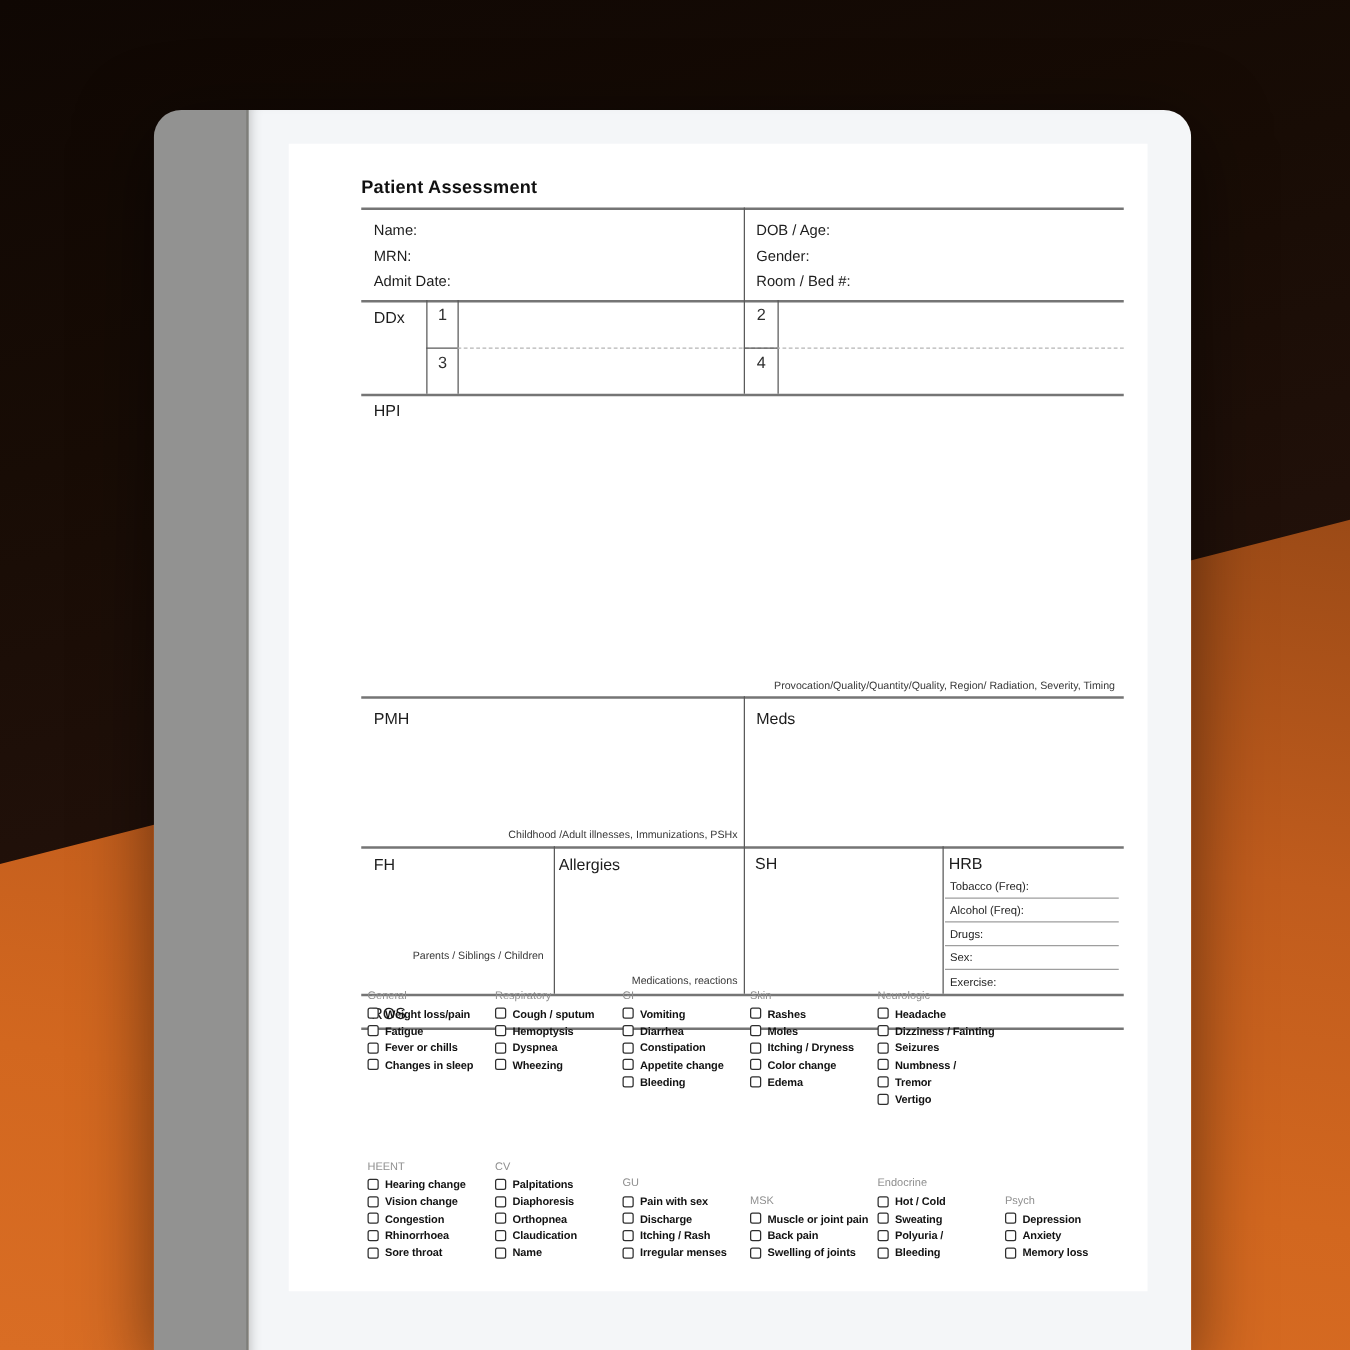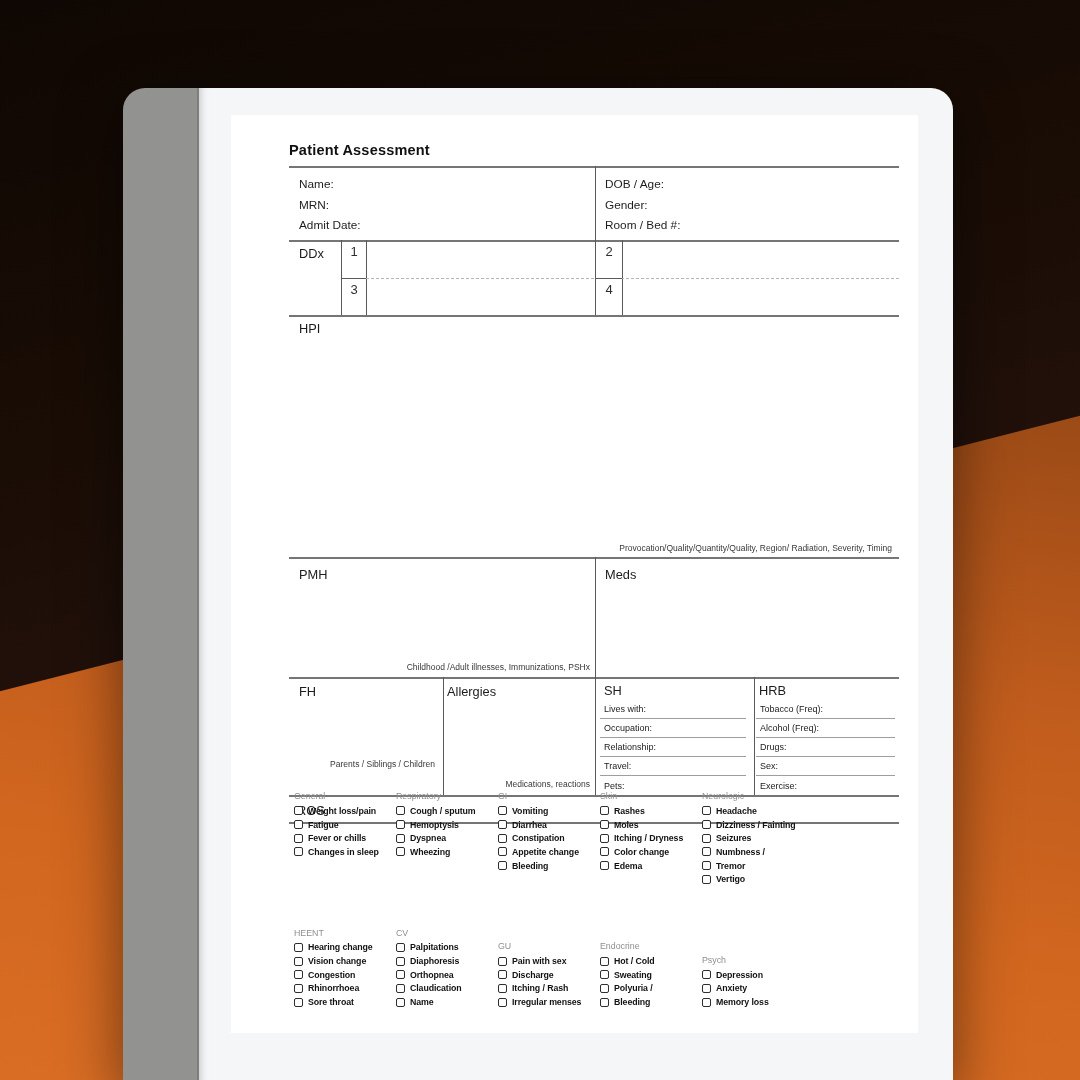--- a/index.html
+++ b/index.html
@@ -120,37 +120,20 @@
         <div class="note" style="right:328px;top:547px">Childhood /Adult illnesses, Immunizations, PSHx</div>
 
         <div class="seclabel" style="left:68px;top:569px">FH</div>
         <div class="seclabel" style="left:216px;top:569px">Allergies</div>
         <div class="seclabel" style="left:373px;top:568px">SH</div>
         <div class="seclabel" style="left:528px;top:568px">HRB</div>
         <div class="cellfill" style="left:58px;top:588px;width:153px;height:72px"></div>
         <div class="cellfill" style="left:213px;top:588px;width:150px;height:72px"></div>
         <div class="note" style="right:483px;top:644px">Parents / Siblings / Children</div>
         <div class="note" style="right:328px;top:664px">Medications, reactions</div>
-        <div class="ufwrap" style="left:369px;top:585px;width:146px">
-            <div class="ufrow">
-              <span class="uflabel">Lives with:</span>
-            </div>
-            <div class="ufrow">
-              <span class="uflabel">Occupation:</span>
-            </div>
-            <div class="ufrow">
-              <span class="uflabel">Relationship:</span>
-            </div>
-            <div class="ufrow">
-              <span class="uflabel">Travel:</span>
-            </div>
-            <div class="ufrow last">
-              <span class="uflabel">Pets:</span>
-            </div>
-          </div>
         <div class="ufwrap" style="left:525px;top:585px;width:139px">
             <div class="ufrow">
               <span class="uflabel">Tobacco (Freq):</span>
             </div>
             <div class="ufrow">
               <span class="uflabel">Alcohol (Freq):</span>
             </div>
             <div class="ufrow">
               <span class="uflabel">Drugs:</span>
             </div>
@@ -333,20 +316,35 @@
                 <span class="cb"></span>
                 <span class="cblabel">Discharge</span>
               </div>
               <div class="rositem">
                 <span class="cb"></span>
                 <span class="cblabel">Itching / Rash</span>
               </div>
               <div class="rositem">
                 <span class="cb"></span>
                 <span class="cblabel">Irregular menses</span>
+              </div>
+            </div>
+            <div class="roscol">
+              <div class="roshdr">MSK</div>
+              <div class="rositem">
+                <span class="cb"></span>
+                <span class="cblabel">Muscle or joint pain</span>
+              </div>
+              <div class="rositem">
+                <span class="cb"></span>
+                <span class="cblabel">Back pain</span>
+              </div>
+              <div class="rositem">
+                <span class="cb"></span>
+                <span class="cblabel">Swelling of joints</span>
               </div>
             </div>
             <div class="roscol">
               <div class="roshdr">Endocrine</div>
               <div class="rositem">
                 <span class="cb"></span>
                 <span class="cblabel">Hot / Cold</span>
               </div>
               <div class="rositem">
                 <span class="cb"></span>

